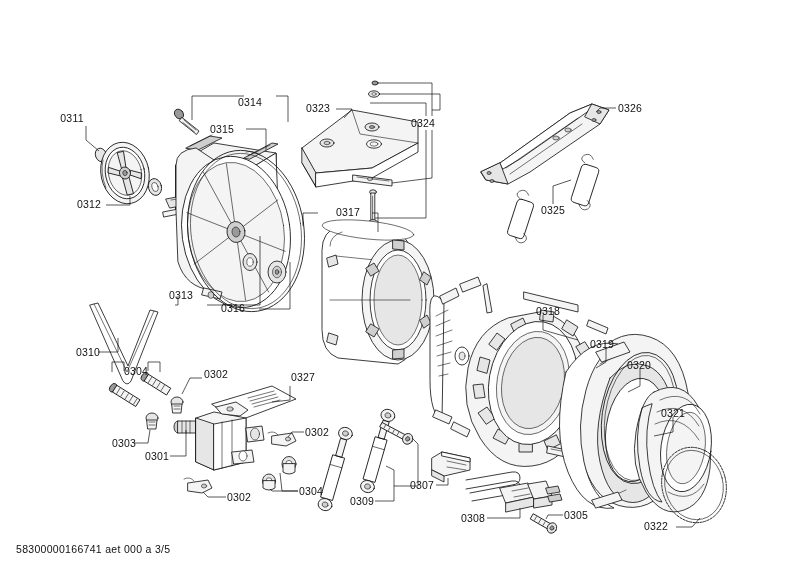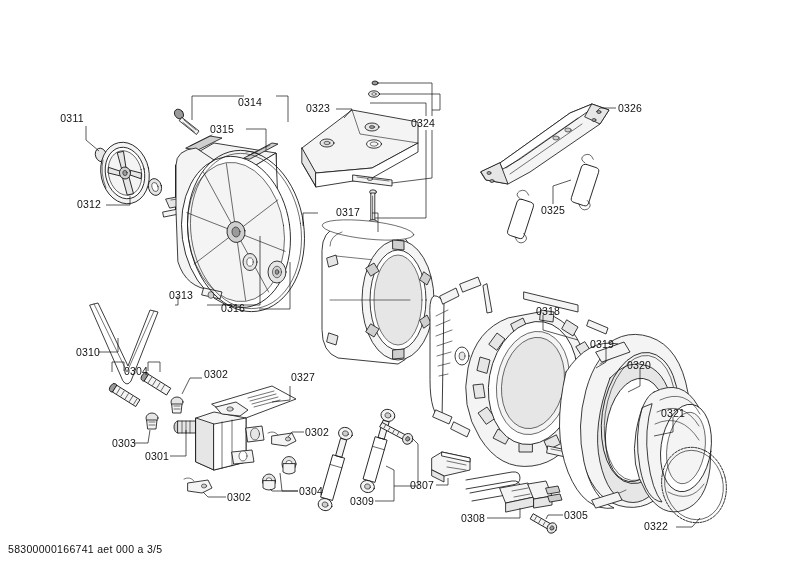--- a/index.html
+++ b/index.html
@@ -18,21 +18,21 @@
   }
   .ldr{stroke:#111;stroke-width:.7;fill:none;stroke-linecap:butt;}
   .ln{stroke:#1a1a1a;stroke-width:.85;fill:none;stroke-linejoin:round;stroke-linecap:round;}
   .lnT{stroke:#1a1a1a;stroke-width:.6;fill:none;stroke-linejoin:round;stroke-linecap:round;}
   .fw{fill:#ffffff;}
   .fl{fill:#f4f4f4;}
   .fm{fill:#e6e6e6;}
   .fd{fill:#cfcfcf;}
   .fk{fill:#9a9a9a;}
   #footer{
-    position:absolute;left:8px;top:543px;
+    position:absolute;left:16px;top:543px;
     font-family:"Liberation Sans", sans-serif;
     font-size:10.5px;color:#111;letter-spacing:.3px;white-space:nowrap;
   }
 </style>
 </head>
 <body>
 
 <div id="sheet">
 
 <svg id="diagram" viewBox="0 0 800 566">

